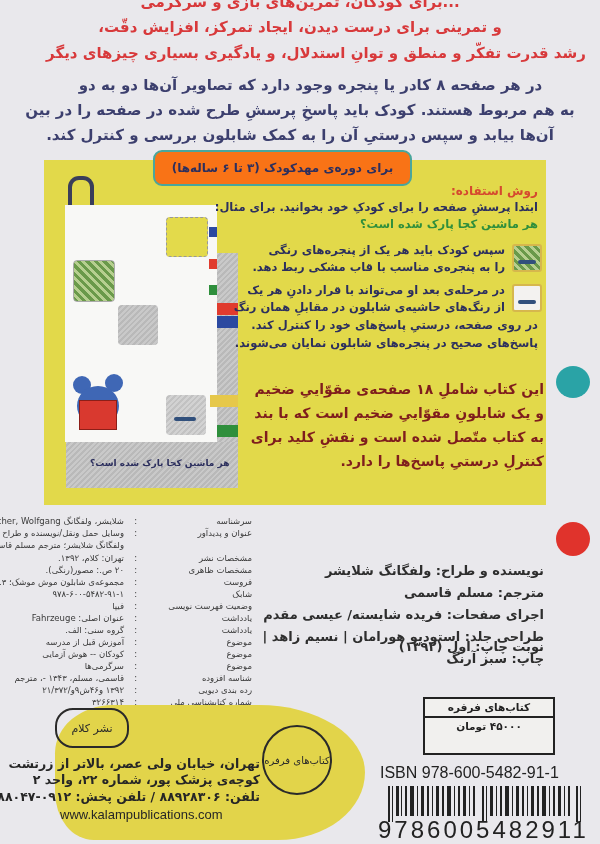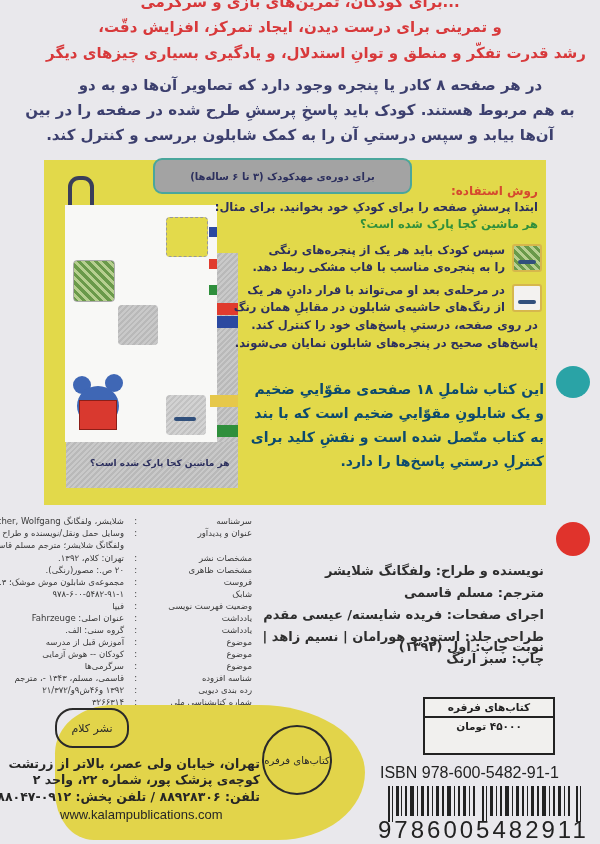--- a/index.html
+++ b/index.html
@@ -16,23 +16,23 @@
   .blue-line {
     position: absolute; left: 0; right: 0; text-align: center;
     color: #3c3f6e; font-weight: bold; font-size: 15px; white-space: nowrap;
   }
   .yellow-panel {
     position: absolute; left: 44px; top: 160px; width: 502px; height: 345px;
     background: #e2d94a;
   }
   .age-badge {
     position: absolute; left: 153px; top: 150px; width: 255px; height: 32px;
-    background: #a3a3a3; border: 2px solid #4aa69c; border-radius: 9px;
-    color: #2c2f5e; font-weight: bold; font-size: 10px;
-    display: flex; align-items: center; justify-content: center; z-index: 3; margin-top: 8px;
+    background: #f97316; border: 2px solid #4aa69c; border-radius: 9px;
+    color: #2c2f5e; font-weight: bold; font-size: 12px;
+    display: flex; align-items: center; justify-content: center; z-index: 3;
   }
   .usage-title { position: absolute; right: 62px; top: 184px; color: #d5492f; font-weight: bold; font-size: 12px; }
   .usage-text { position: absolute; right: 62px; color: #2c2f5e; font-weight: bold; font-size: 11.5px; white-space: nowrap; }
   .usage-green { color: #2f8f3c; }
   .thumb {
     position: absolute; width: 26px; height: 24px; border: 2px solid #d6b74d;
     border-radius: 3px; background: #f3f2f0;
   }
   .thumb.pattern { background: repeating-linear-gradient(45deg,#6a9a4a 0 3px,#b6cf8f 3px 6px); }
   .car { position: absolute; left: 4px; bottom: 6px; width: 18px; height: 4px; background: #31507c; border-radius: 2px; }
@@ -42,21 +42,21 @@
   .stencil-strip { position: absolute; left: 217px; top: 253px; width: 21px; height: 189px; background: repeating-linear-gradient(135deg,#c9c9c9 0 2px,#b9b9b9 2px 4px); }
   .handle { position: absolute; left: 68px; top: 176px; width: 18px; height: 30px; border: 4px solid #3a3e5a; border-bottom: none; border-radius: 11px 11px 0 0; }
   .win { position: absolute; border-radius: 4px; }
   .tab { position: absolute; width: 8px; height: 10px; }
   .tab-big { position: absolute; width: 21px; height: 12px; }
   .stencil-q { position: absolute; left: 90px; top: 458px; font-size: 9px; font-weight: bold; color: #2c2f5e; }
   .mouse-body { position: absolute; left: 77px; top: 386px; width: 42px; height: 40px; background: #3f67b5; border-radius: 50%; }
   .mouse-ear { position: absolute; width: 18px; height: 18px; background: #3f67b5; border-radius: 50%; }
   .mouse-book { position: absolute; left: 79px; top: 400px; width: 36px; height: 28px; background: #d9392f; border: 1px solid #8c1e18; }
   .desc {
-    position: absolute; right: 56px; color: #0c4a6e; font-weight: bold; font-size: 14px; white-space: nowrap;
+    position: absolute; right: 56px; color: #7f1d1d; font-weight: bold; font-size: 14px; white-space: nowrap;
   }
   .dot { position: absolute; border-radius: 50%; }
   .catalog-row { position: absolute; font-size: 8.5px; color: #3a3a3a; white-space: nowrap; }
   .cat-label { position: absolute; right: 0; width: 105px; text-align: right; }
   .cat-colon { position: absolute; right: 115px; }
   .cat-value { position: absolute; right: 128px; text-align: right; }
   .credit { position: absolute; right: 56px; color: #2e2e2e; font-weight: bold; font-size: 13px; white-space: nowrap; }
   .price-box {
     position: absolute; left: 423px; top: 697px; width: 128px; height: 54px;
     border: 2px solid #222; background: #f1f0ee;

